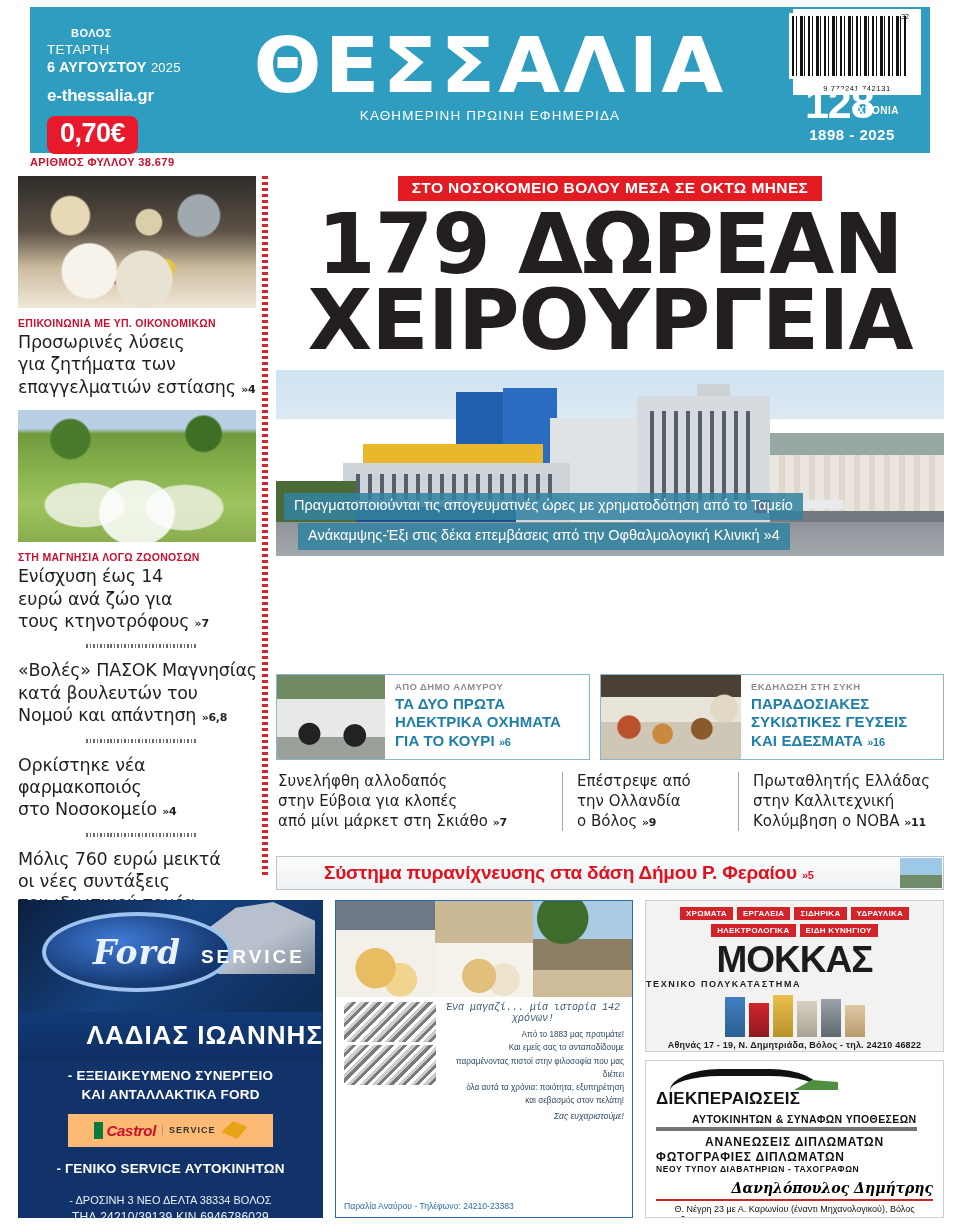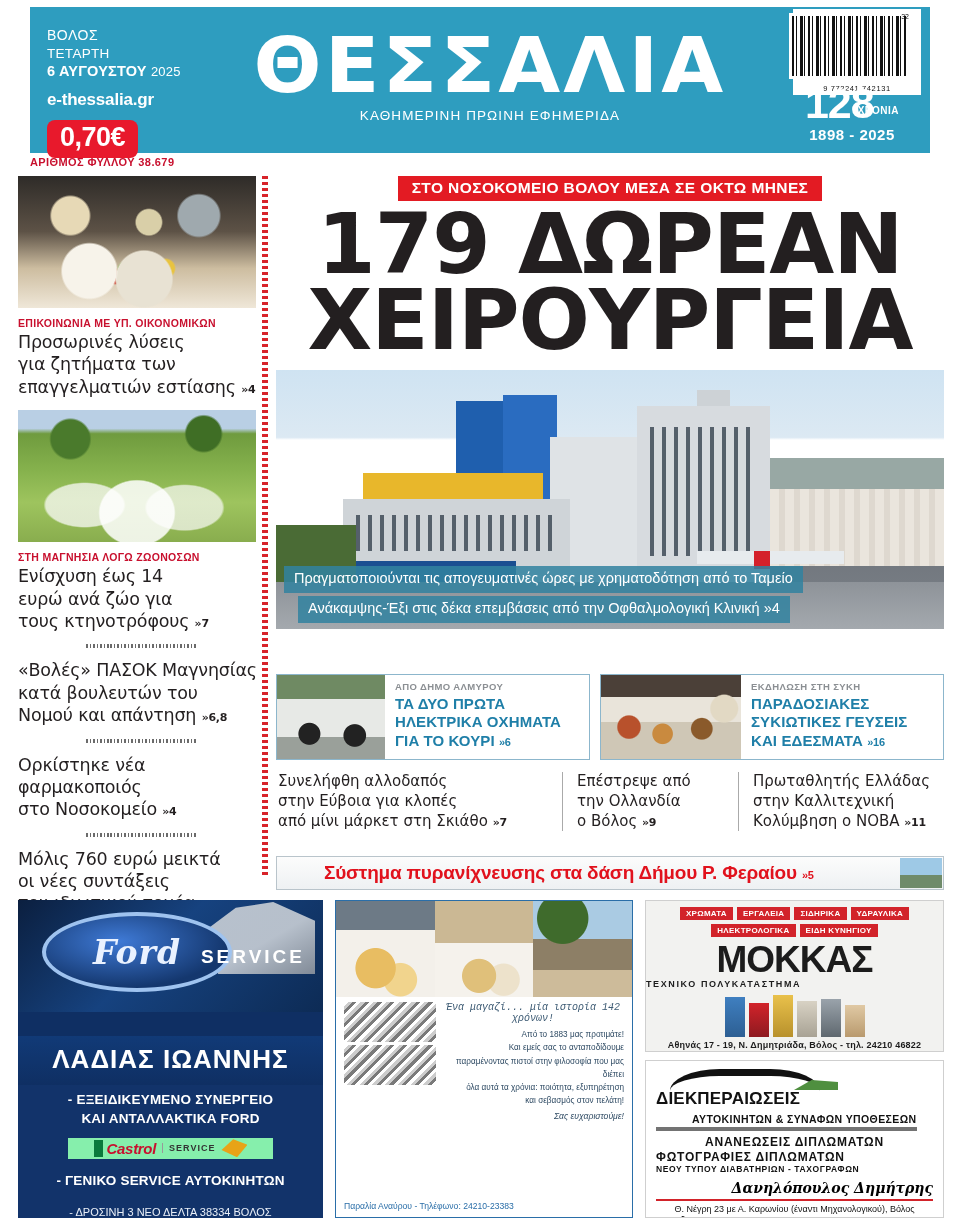--- a/index.html
+++ b/index.html
@@ -10,21 +10,21 @@
     overflow: hidden;
   }
   .page { position: relative; width: 960px; height: 1232px; background:#fff; }
 
   
   .masthead {
     position: absolute; left: 30px; top: 7px; width: 900px; height: 146px;
     background: #2e9dbf;
   }
   .mh-left { position: absolute; left: 17px; top: 20px; width: 160px; color:#fff; }
-  .mh-city { font-size: 14px; font-weight: 400; letter-spacing:.5px; line-height:1.25; }
+  .mh-city { font-size: 11px; font-weight: 700; letter-spacing:.5px; line-height:1.25;margin-left:24px; }
   .mh-day  { font-size: 13.5px; font-weight: 400; letter-spacing:.3px; line-height:1.3; }
   .mh-date { font-size: 14.5px; font-weight: 700; letter-spacing:.2px; line-height:1.3; }
   .mh-date .yr { font-weight:400; font-size:13px; }
   .mh-site { font-size: 17px; font-weight: 700; margin-top: 9px; letter-spacing:-.2px;}
   .price-badge {
     margin-top: 10px; display:inline-block; background:#e8192c; color:#fff;
     font-size: 27px; font-weight: 800; padding: 2px 13px 5px 13px; border-radius: 8px;
     letter-spacing:-.5px;
   }
   .mh-logo {
@@ -112,21 +112,21 @@
     padding: 3px 14px 4px 14px; width: fit-content;
   }
   .huge {
     font-family: "DejaVu Sans", sans-serif;
     font-weight: 700; color:#231f20; text-align:center;
     font-size: 84px; line-height: 0.95; letter-spacing: -1px;
     margin-top: 4px; white-space:nowrap;
   }
   .huge.l2 { margin-top: -4px; }
 
-  .hero { position:relative; margin-top: 9px; width: 668px; height: 259px; overflow:hidden; }
+  .hero { position:relative; margin-top: 9px; width: 668px; height: 186px; overflow:hidden; }
   .hero-img {
     position:absolute; inset:0;
     background:
       linear-gradient(to bottom, #cfe3f2 0%, #dce9f3 26%, transparent 27%),
       linear-gradient(to bottom, transparent 62%, #6d737a 62%, #7d8289 100%);
   }
   .hb { position:absolute; }
   .hb-blue   { left: 27%; top: 12%; width: 14%; height: 52%; background:#1f5fae; }
   .hb-blue2  { left: 34%; top: 10%; width: 8%;  height: 54%; background:#2a6cc0; }
   .hb-yellow { left: 13%; top: 40%; width: 27%; height: 12%; background:#e8b72b; }
@@ -216,27 +216,27 @@
     border: 4px solid #9fc3ef; border-radius: 50%;
     display:flex; align-items:center; justify-content:center;
   }
   .ford-word { font-family:"DejaVu Serif", serif; font-style: italic; color:#eaf2ff;
     font-size: 33px; font-weight:700; letter-spacing: 1px; }
   .ford-service { position:absolute; right: 18px; top: 46px; color:#fff;
     font-size: 19px; font-weight: 700; letter-spacing: 3px; }
   .ford-hand { position:absolute; right: 8px; top: 2px; width: 110px; height: 72px;
     background: linear-gradient(150deg, #c9cfd6 0 55%, #8e959e 100%);
     clip-path: polygon(12% 100%, 0 40%, 28% 8%, 62% 0, 100% 26%, 100% 100%); opacity:.9;}
-  .ford-name { color:#fff; font-size: 26px; font-weight: 800; text-align:center;
+  .ford-name { color:#fff; font-size: 26px; font-weight: 800; text-align:right;
     letter-spacing: 1px; padding: 8px 0 10px 0;
-    background: linear-gradient(to bottom,#113a77,#0f2f63); margin-top: 24px; }
+    background: linear-gradient(to bottom,#113a77,#0f2f63); }
   .ford-body { background:#12336a; padding: 6px 10px 0 10px; text-align:center; }
   .ford-l1 { color:#fff; font-size: 13.5px; font-weight: 700; line-height:1.4; letter-spacing:.2px;}
   .castrol {
-    margin: 9px auto 0 auto; width: 205px; height: 21px; background:#86efac;
+    margin: 9px auto 0 auto; width: 205px; height: 33px; background:#fdba74;
     display:flex; align-items:center; justify-content:center; gap:6px;
   }
   .castrol-logo { color:#c8102e; font-weight:800; font-size: 15px; font-style:italic;
     border-left: 9px solid #0a7a3c; padding-left: 4px; letter-spacing:-.3px;}
   .castrol-srv { color:#333; font-weight:800; font-size: 9px; letter-spacing: 1px;
     border-left:1px solid #999; padding-left:6px;}
   .castrol-bird { width: 26px; height: 18px; background:#e8a317;
     clip-path: polygon(0 60%, 45% 0, 100% 30%, 60% 100%); }
   .ford-l2 { color:#fff; font-size: 13.5px; font-weight: 700; margin-top: 14px; letter-spacing:.2px;}
   .ford-addr { color:#eaf0f8; font-size: 11px; margin-top: 16px; line-height: 1.5; }

